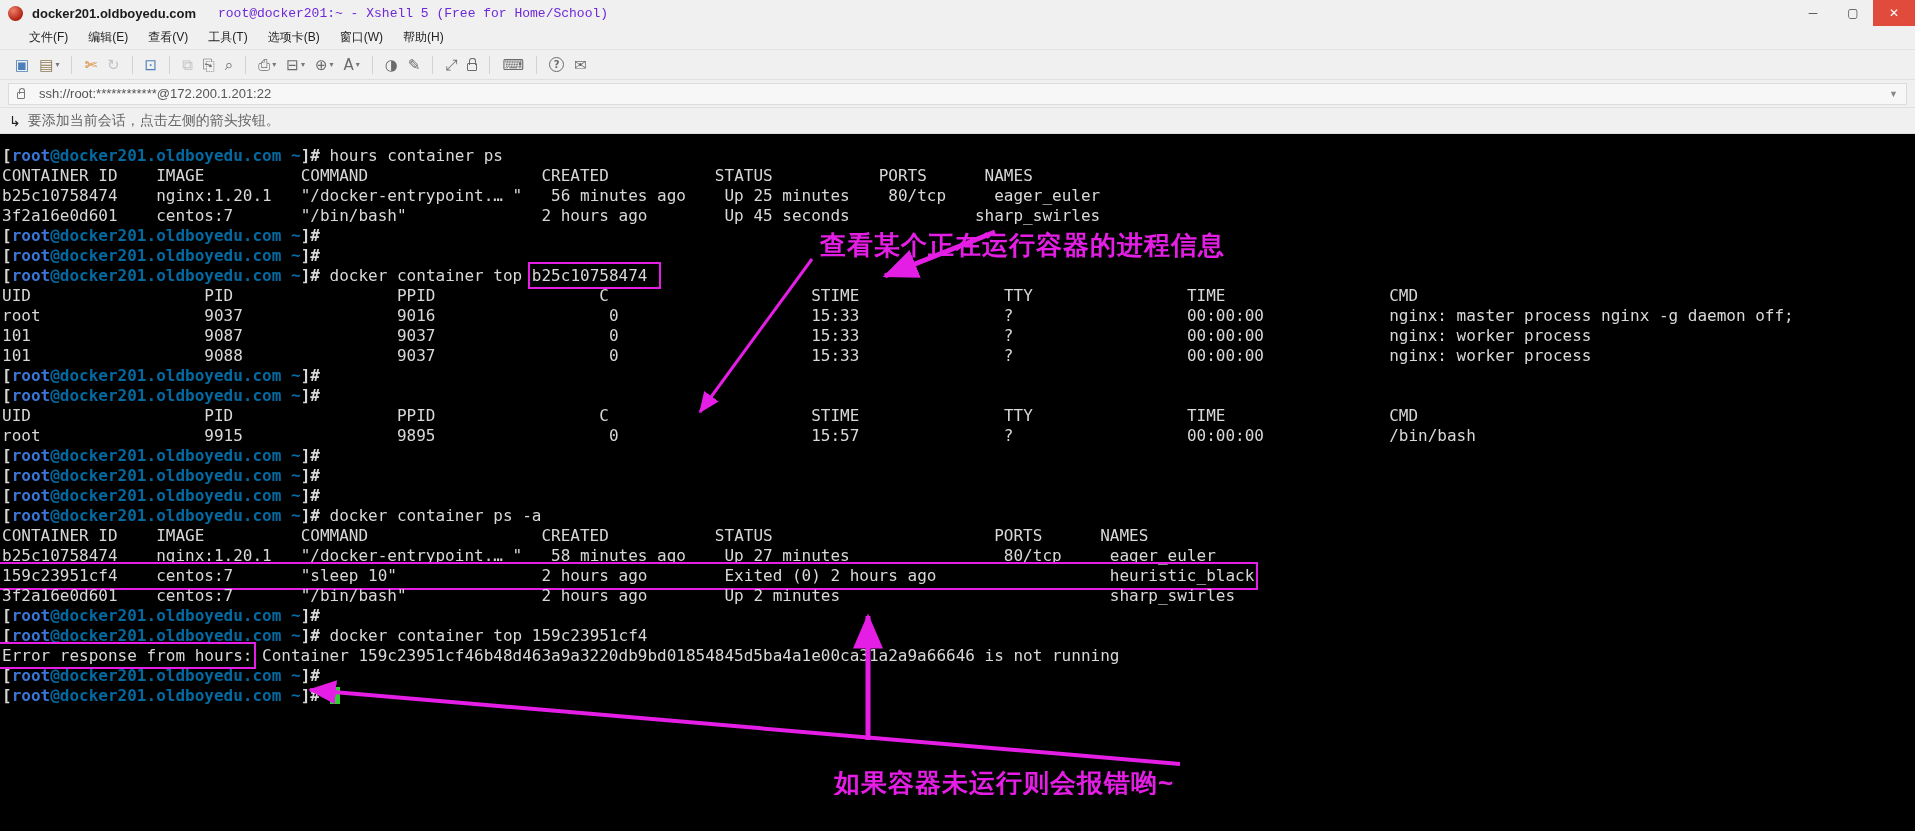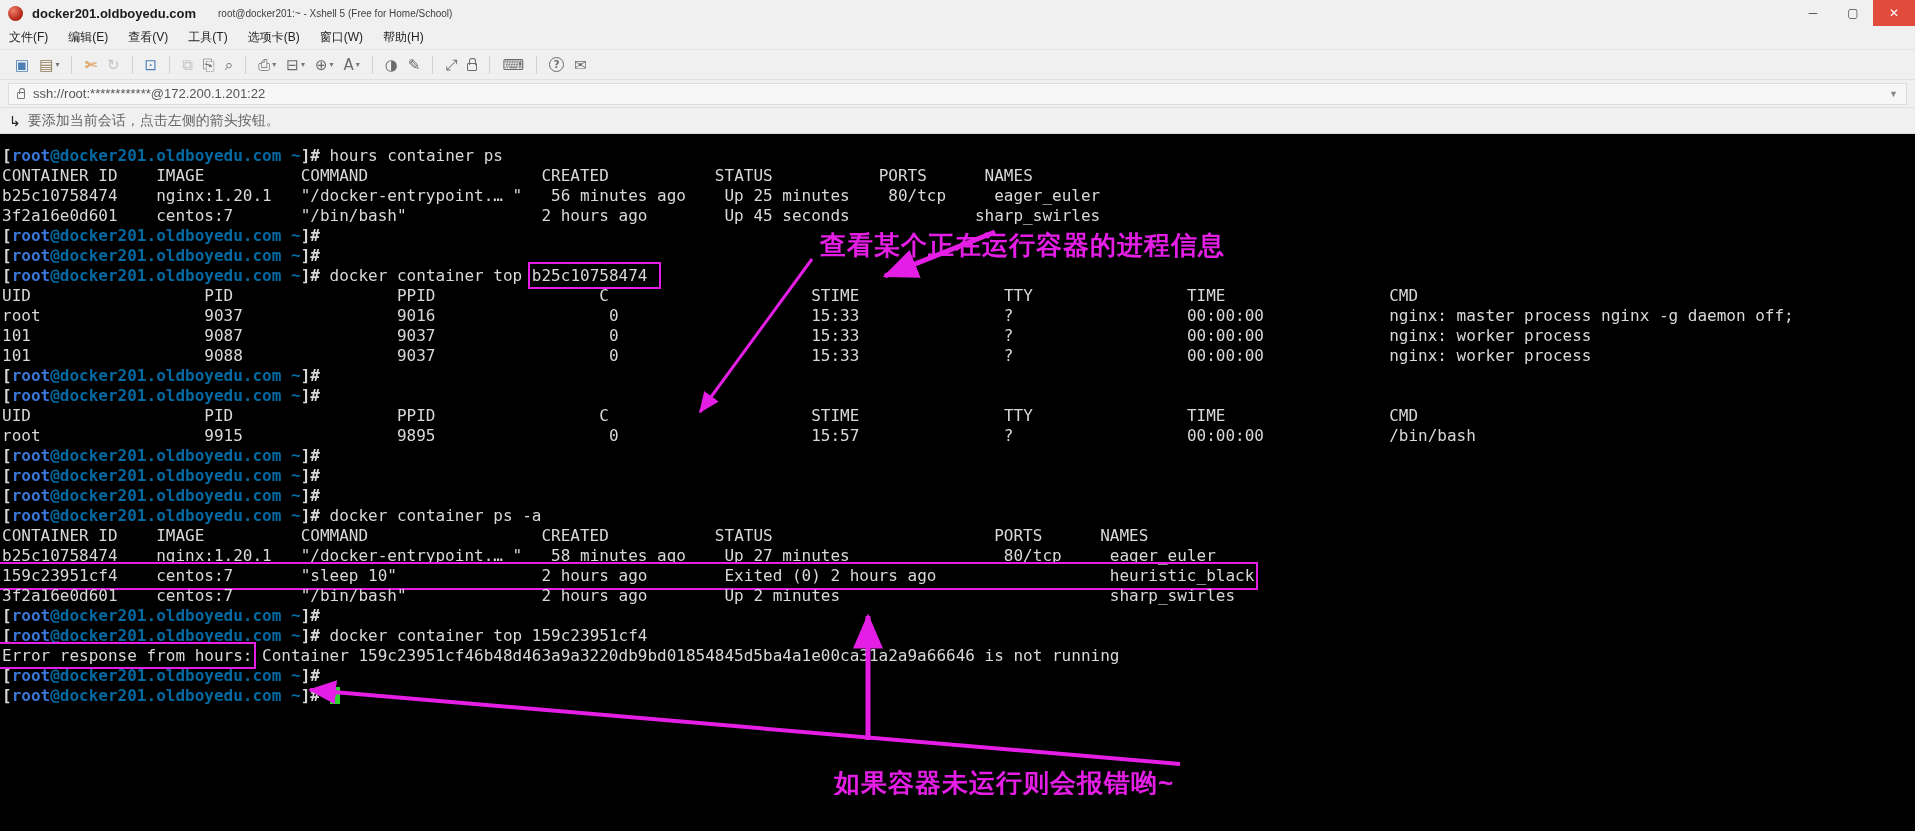--- a/index.html
+++ b/index.html
@@ -3,42 +3,42 @@
 <meta charset="utf-8">
 <style>
   * { margin:0; padding:0; box-sizing:border-box; }
   html,body { width:1915px; height:831px; overflow:hidden; background:#000; }
   .win { width:1915px; height:831px; font-family:"Liberation Sans","DejaVu Sans",sans-serif; position:relative; }
 
   
   .titlebar { height:26px; background:#f0f0f0; display:flex; align-items:center; padding-left:8px; }
   .appicon { width:15px; height:15px; border-radius:50%; background:radial-gradient(circle at 35% 30%, #f0806a, #b02010 70%); display:inline-block; margin-right:9px; flex:0 0 auto; }
   .tsession { font-size:13px; font-weight:bold; color:#1a1a1a; margin-right:22px; white-space:nowrap; }
-  .trest { font-size:10px; color:#404040; white-space:nowrap; flex:1 1 auto; }
+  .trest { font-size:13px; color:#6d28d9; white-space:nowrap; flex:1 1 auto;font-family:Liberation Mono, monospace; }
   .wincontrols { display:flex; height:26px; }
   .wcbtn { width:40px; height:26px; display:flex; align-items:center; justify-content:center; font-size:12px; color:#444; cursor:default; }
   .wcbtn.close { background:#e14b3c; color:#fff; width:42px; }
 
   
-  .menubar { height:24px; background:#f0f0f0; display:flex; align-items:center; padding-left:0; gap:2px; border-bottom:1px solid #e3e3e3; }
+  .menubar { height:24px; background:#f0f0f0; display:flex; align-items:center; padding-left:20px; gap:2px; border-bottom:1px solid #e3e3e3; }
   .menuitem { font-size:12px; color:#222; padding:3px 9px; white-space:nowrap; }
 
   
   .toolbar { height:30px; background:#f0f0f0; display:flex; align-items:center; padding-left:6px; border-bottom:1px solid #e0e0e0; }
   .tbgroup { display:flex; align-items:center; padding:0 4px; }
   .tbsep { width:1px; height:18px; background:#d2d2d2; margin:0 3px; }
   .tbicon { display:flex; align-items:center; padding:3px 5px; font-size:15px; line-height:16px; font-family:"DejaVu Sans",sans-serif; }
   .tbcaret { font-size:8px; color:#777; margin-left:2px; }
   .helpring { width:15px; height:15px; border:1.5px solid #6b6b6b; border-radius:50%; font-size:10px; display:flex; align-items:center; justify-content:center; color:#6b6b6b; font-weight:bold; }
   .lockicon { width:10px; height:8px; border:1.5px solid #6b6b6b; border-radius:1px; position:relative; display:inline-block; margin-top:5px; }
   .lockicon:before { content:""; position:absolute; top:-6px; left:1px; width:5px; height:6px; border:1.5px solid #6b6b6b; border-bottom:none; border-radius:3px 3px 0 0; }
 
   
   .addressbar { height:28px; background:#f0f0f0; display:flex; align-items:center; padding:0 8px; border-bottom:1px solid #e0e0e0; }
-  .addrfield { flex:1 1 auto; height:22px; background:#f7f7f7; border:1px solid #dcdcdc; display:flex; align-items:center; padding:0 8px; gap:8px; }
+  .addrfield { flex:1 1 auto; height:22px; background:#f7f7f7; border:1px solid #dcdcdc; display:flex; align-items:center; padding:0 8px; gap:14px; }
   .addrlock { width:8px; height:7px; border:1.2px solid #777; border-radius:1px; position:relative; display:inline-block; margin-top:3px; flex:0 0 auto; }
   .addrlock:before { content:""; position:absolute; top:-5px; left:1px; width:4px; height:5px; border:1.2px solid #777; border-bottom:none; border-radius:3px 3px 0 0; }
   .addrtext { font-size:13px; color:#555; white-space:nowrap; flex:1 1 auto; }
   .addrcaret { font-size:9px; color:#888; }
 
   
   .infobar { height:26px; background:#f0f0f0; display:flex; align-items:center; padding:0 9px; gap:7px; border-bottom:1px solid #ddd; }
   .infoicon { font-size:14px; color:#222; font-family:"DejaVu Sans",sans-serif; }
   .infotext { font-size:14px; color:#666; }
 

